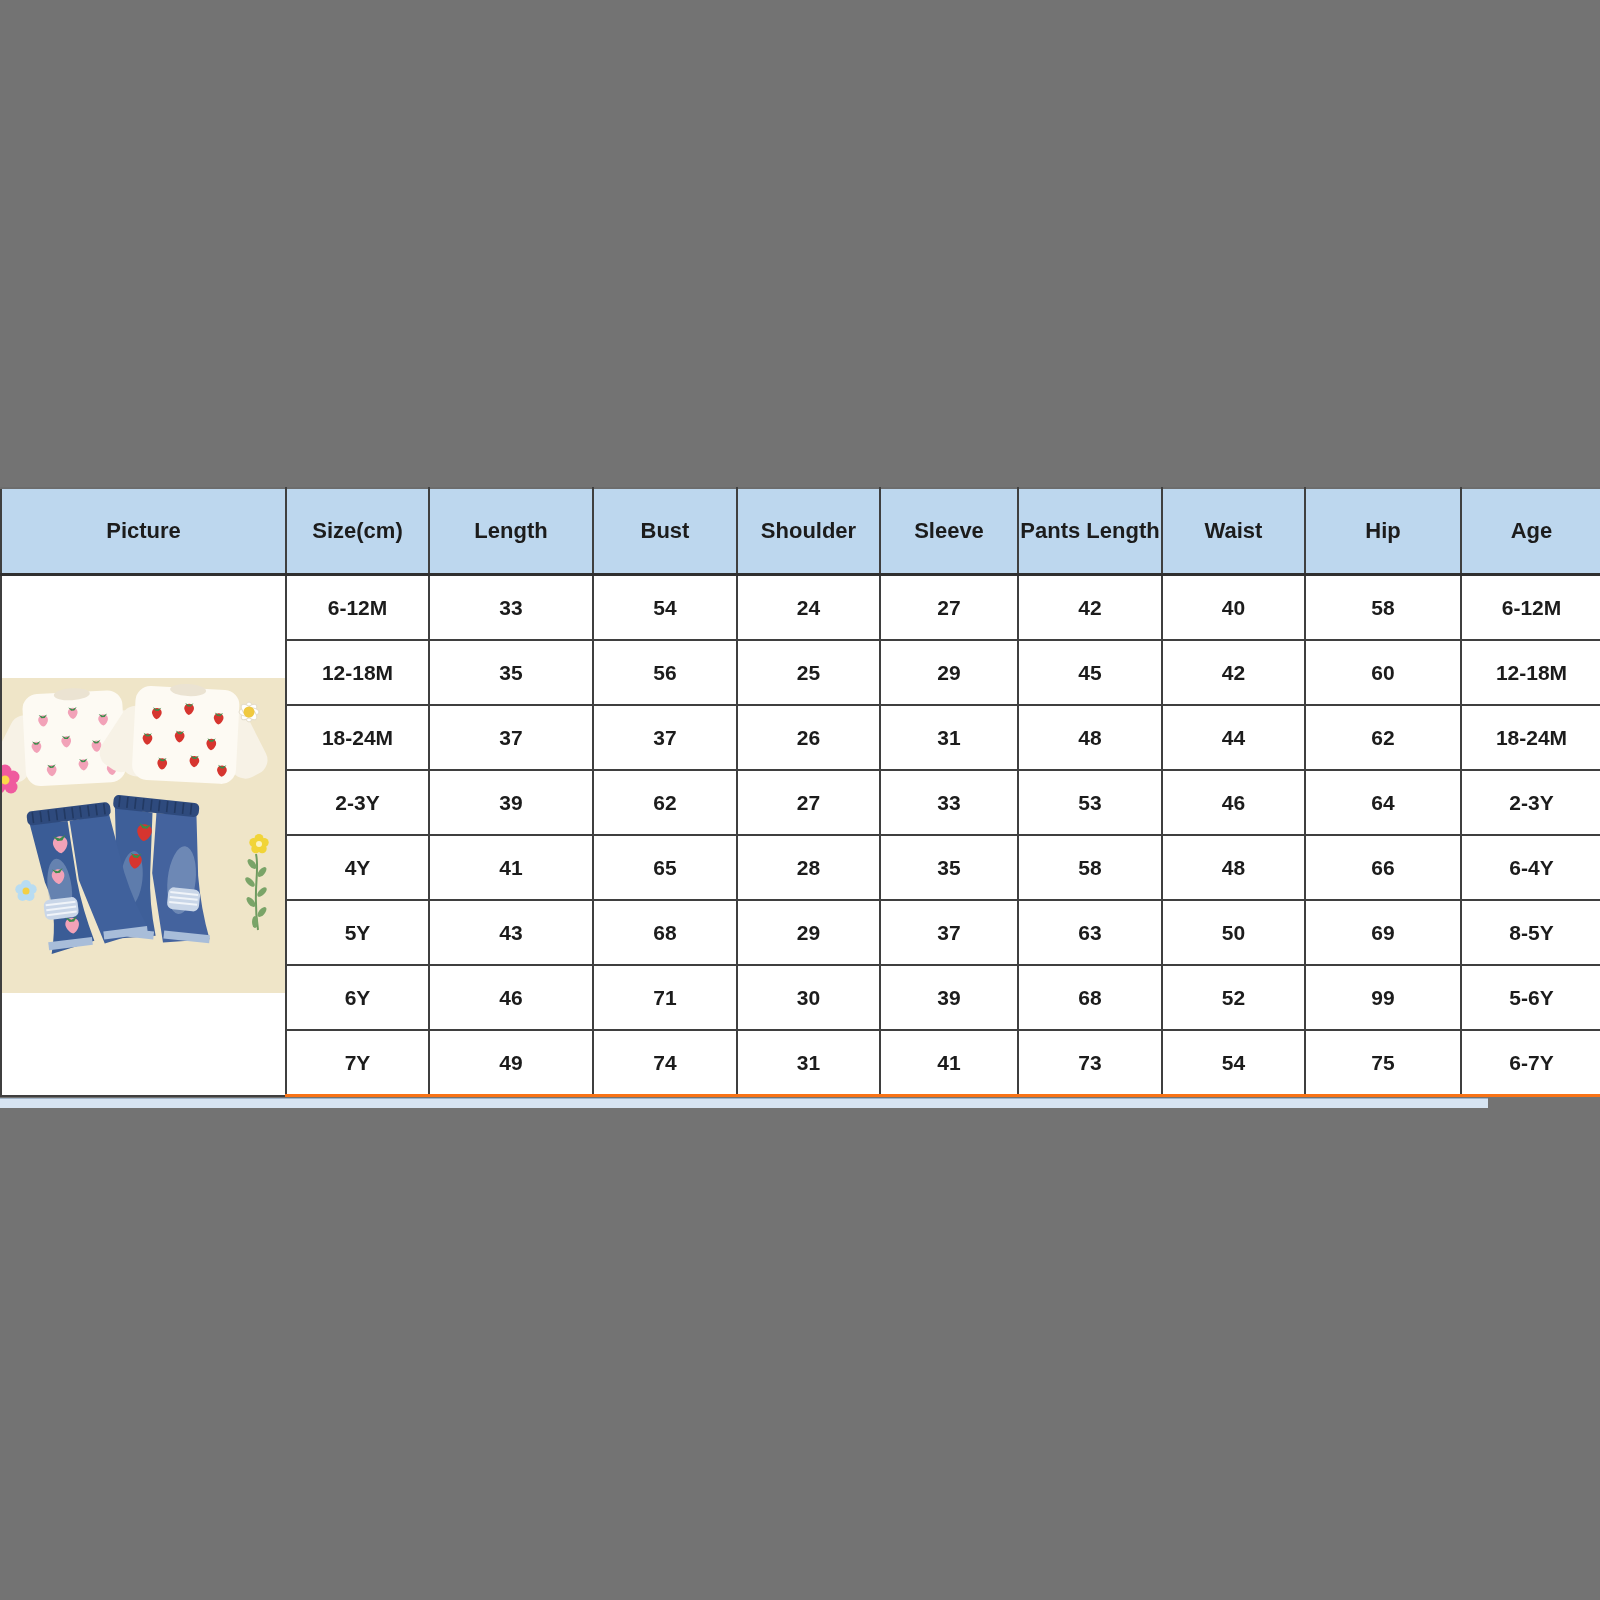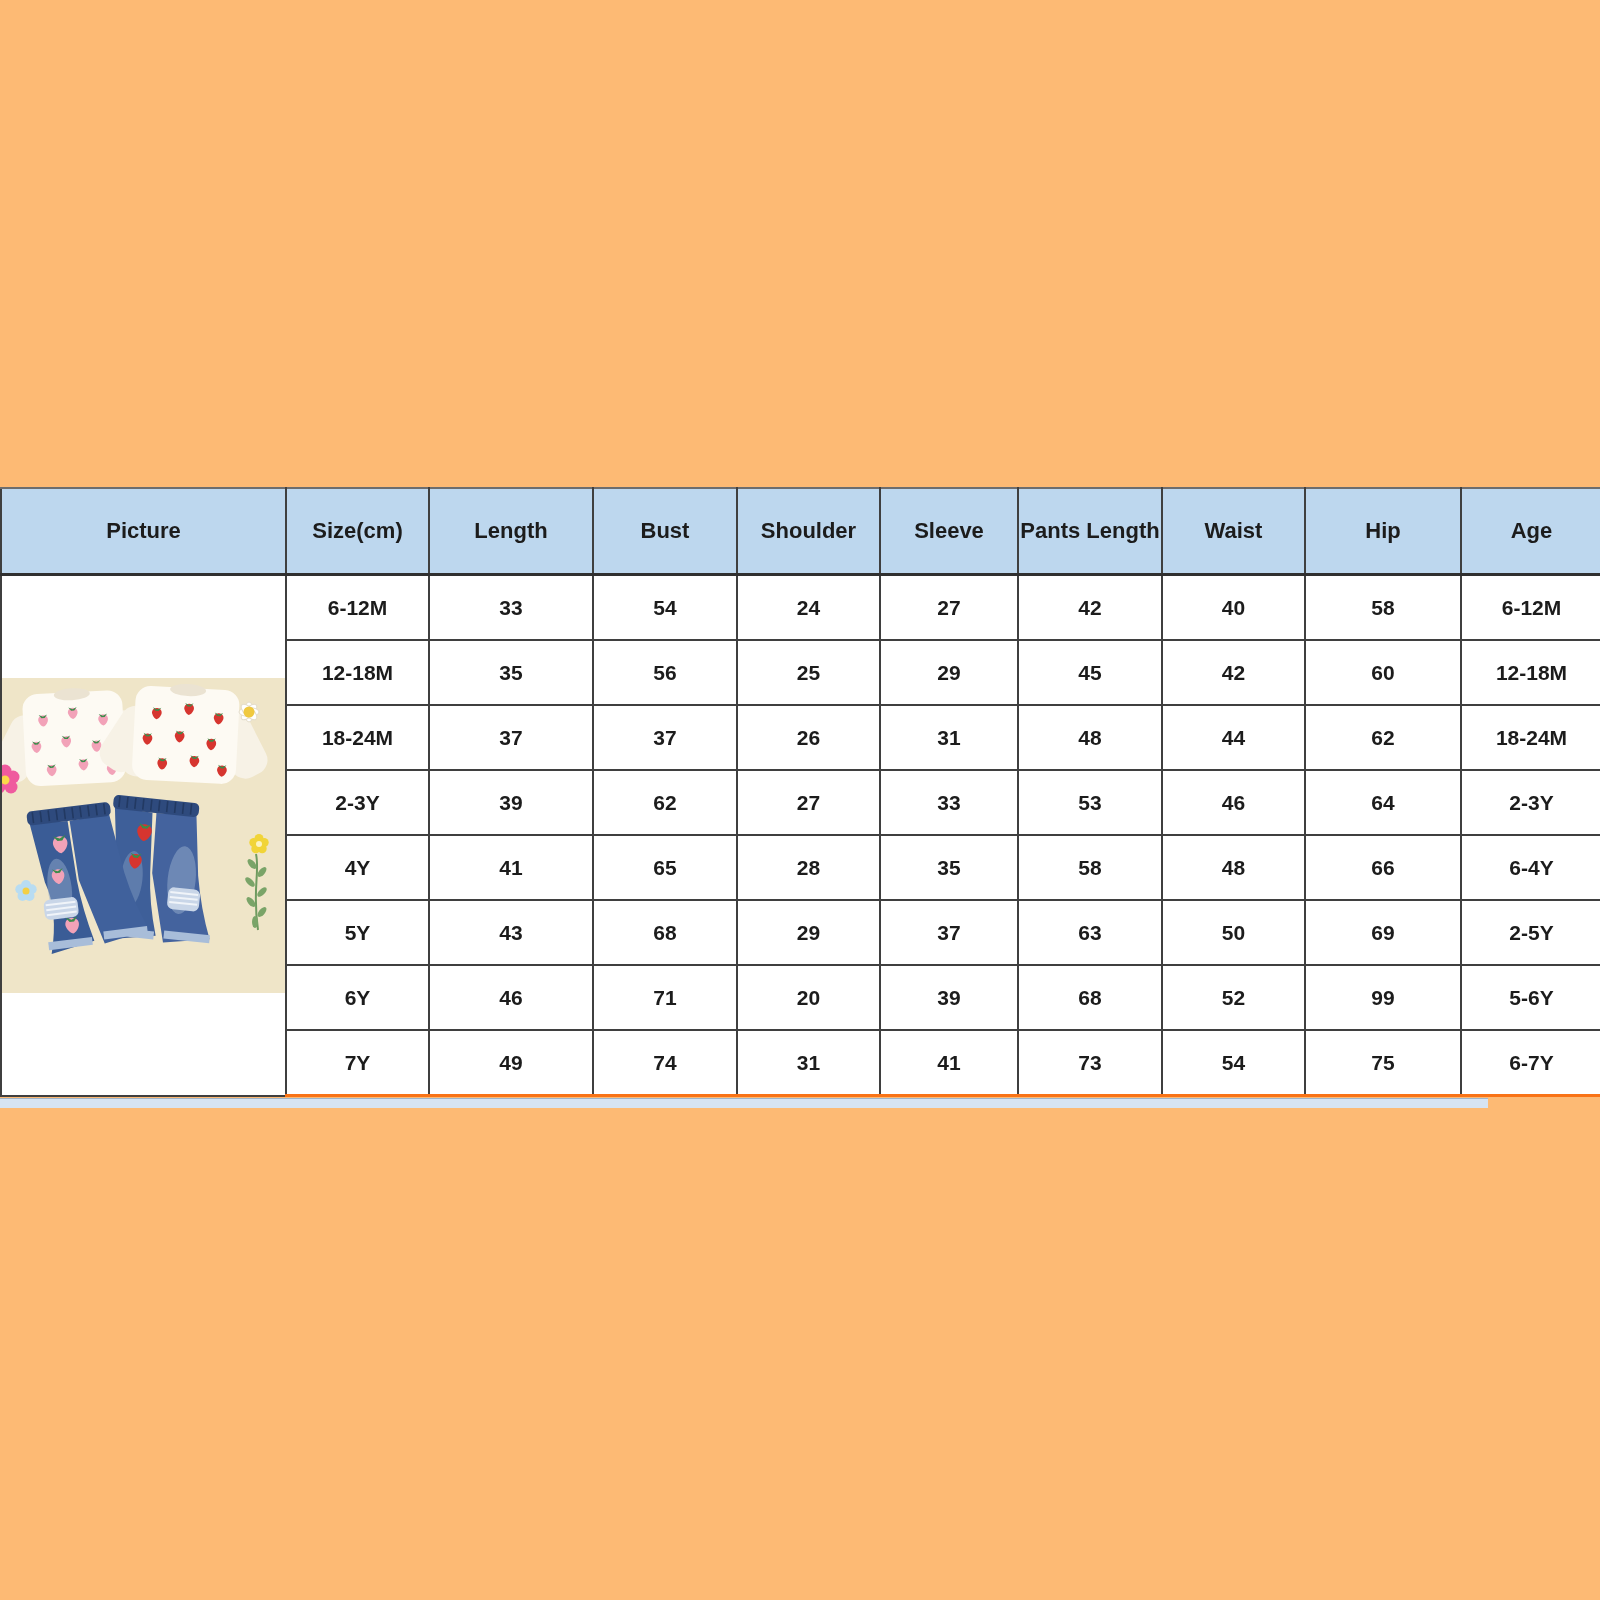--- a/index.html
+++ b/index.html
@@ -1,17 +1,17 @@
 <!DOCTYPE html>
 <html><head>
 <meta charset="utf-8">
 <style>
   html,body{margin:0;padding:0;background:#ffffff;}
   body{width:1600px;height:1600px;position:relative;font-family:"Liberation Sans","DejaVu Sans",sans-serif;}
-  .stage{position:absolute;left:0;top:0;width:1600px;height:1600px;background:#fdba74;overflow:hidden;}
+  .stage{position:absolute;left:0;top:0;width:1600px;height:1600px;background:#737373;overflow:hidden;}
 
   table.size-chart{
     position:absolute;left:0;top:487px;width:1600px;
     border-collapse:collapse;table-layout:fixed;
   }
   table.size-chart th, table.size-chart td{
     border:2px solid #3f3f3f;
     text-align:center;vertical-align:middle;
     color:#1c1c1c;font-weight:bold;
     padding:0;overflow:hidden;white-space:nowrap;
@@ -255,27 +255,27 @@
       </tr>
       <tr>
         <td>5Y</td>
         <td class="hl">43</td>
         <td class="hl">68</td>
         <td class="hl">29</td>
         <td class="hl">37</td>
         <td class="hl">63</td>
         <td class="hl">50</td>
         <td class="hl">69</td>
-        <td>2-5Y</td>
+        <td>8-5Y</td>
       </tr>
       <tr>
         <td>6Y</td>
         <td class="hl">46</td>
         <td class="hl">71</td>
-        <td class="hl">20</td>
+        <td class="hl">30</td>
         <td class="hl">39</td>
         <td class="hl">68</td>
         <td class="hl">52</td>
         <td class="hl">99</td>
         <td>5-6Y</td>
       </tr>
       <tr>
         <td>7Y</td>
         <td class="hl">49</td>
         <td class="hl">74</td>

